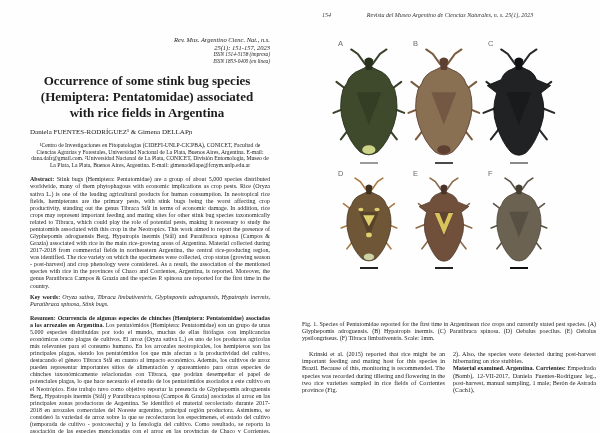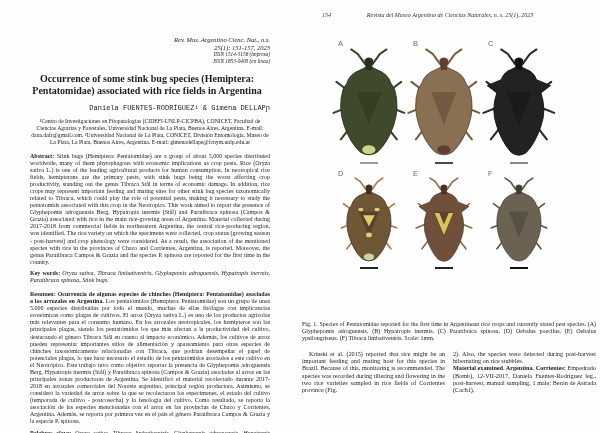--- a/index.html
+++ b/index.html
@@ -7,22 +7,22 @@
     width:600px;height:433px;background:#ffffff;
     font-family:"Liberation Serif","DejaVu Serif",serif;
     color:#1c1c1c;overflow:hidden;
   }
   .spread{position:relative;width:600px;height:433px;background:#fefefe;}
 
   
   .page-left{position:absolute;left:30px;top:0;width:240px;height:433px;overflow:hidden;}
   .jref{margin-top:36px;text-align:right;font-style:italic;font-size:6.5px;line-height:1.18;color:#222;}
   .jref .issn{font-size:5.3px;}
-  .article-title{margin:9px 6px 0 0;font-size:10px;line-height:1.25;text-align:center;font-weight:bold;}
-  .authors{margin-top:6px;font-size:7px;text-align:right;font-family:Liberation Mono, monospace;}
+  .article-title{margin:9px 6px 0 0;font-size:13px;line-height:1.25;text-align:center;font-weight:bold;}
+  .authors{margin-top:6px;font-size:7px;text-align:left;}
   .affil{margin-top:6px;font-size:5.7px;line-height:1.22;text-align:center;color:#222;}
   .para{margin:7px 0 0 0;font-size:6px;line-height:1.18;text-align:justify;}
   .para .lead{font-weight:bold;}
   .kwline{margin:4px 0 0 0;font-size:6px;line-height:1.18;text-align:justify;}
   .kwline .lead{font-weight:bold;}
   .kwline .it{font-style:italic;}
 
   
   .page-right{position:absolute;left:300px;top:0;width:300px;height:433px;overflow:hidden;}
   .running-head{position:absolute;top:12px;left:0;width:100%;height:10px;

